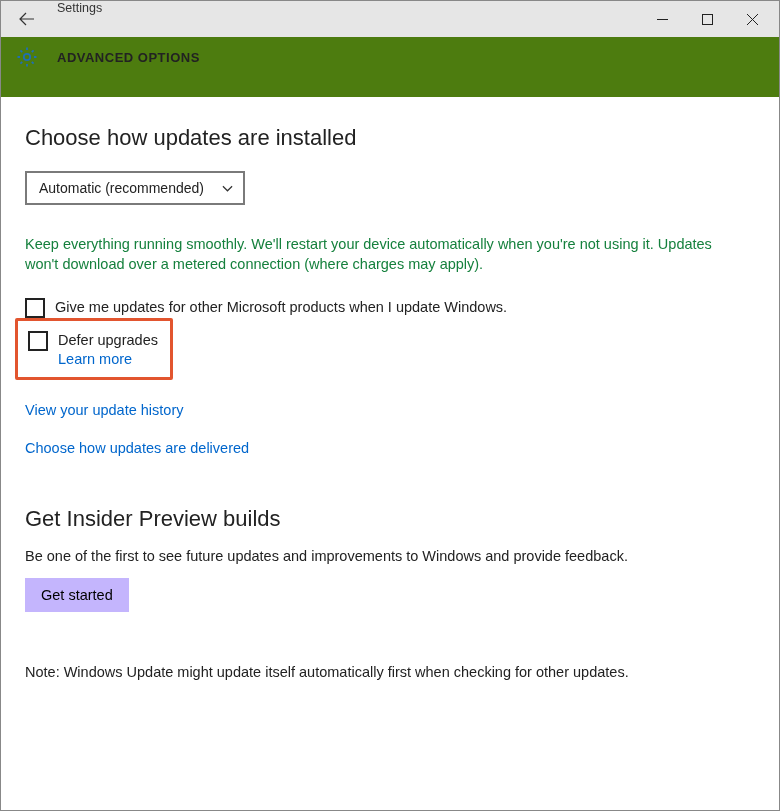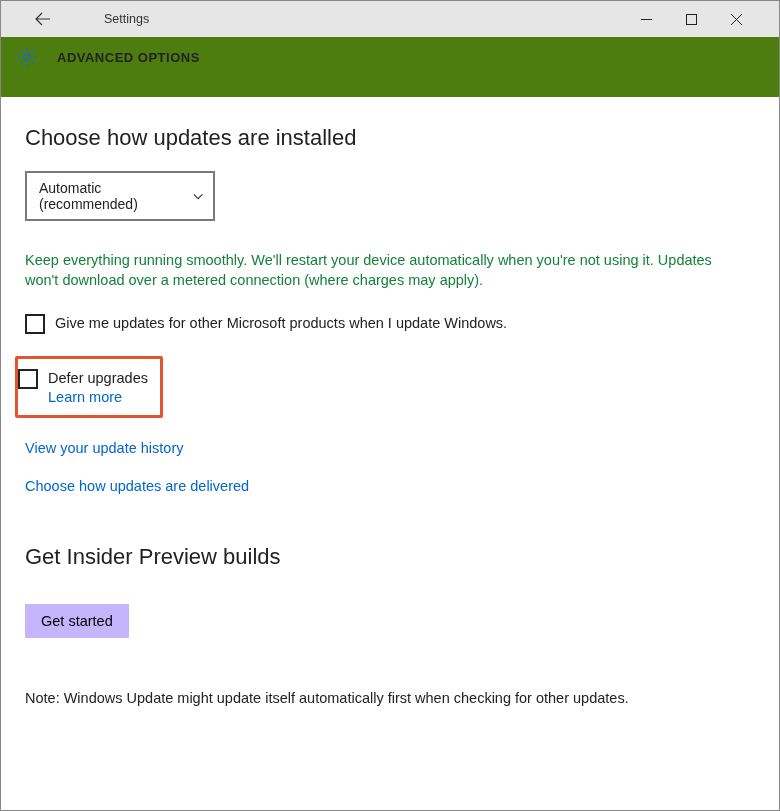--- a/index.html
+++ b/index.html
@@ -9,23 +9,22 @@
       width: 780px;
       height: 811px;
       border: 1px solid #888;
       position: relative;
       overflow: hidden;
     }
     .titlebar {
       height: 36px;
       background: #e6e6e6;
       display: flex;
-      align-items: center;
-      padding: 0 20px;
-      gap: 31px;
+      align-items: flex-start;
+      padding: 0 4px;
     }
     .back-btn {
       width: 44px;
       height: 36px;
       display: flex;
       align-items: center;
       justify-content: center;
       cursor: pointer;
     }
     .back-btn svg { width: 16px; height: 16px; }
@@ -72,24 +71,24 @@
     }
     .section-heading {
       font-size: 22px;
       font-weight: 400;
       color: #222;
       margin-bottom: 20px;
     }
     .dropdown {
       display: inline-flex;
       align-items: center;
-      justify-content: center;
+      justify-content: space-between;
       border: 2px solid #7a7a7a;
       padding: 7px 10px 7px 12px;
-      width: 190px;
+      width: 220px;
       font-size: 14px;
       cursor: pointer;
       background: #fff;
     }
     .dropdown .chev { width: 11px; height: 11px; }
     .para {
       font-size: 14.5px;
       line-height: 1.35;
       color: #15803d;
       margin-top: 30px;
@@ -112,22 +111,21 @@
     .checkbox-label {
       font-size: 14.5px;
       color: #222;
       line-height: 1.3;
     }
     .highlight-box {
       display: inline-flex;
       align-items: flex-start;
       border: 3px solid #e2552f;
       border-radius: 2px;
-      padding: 10px 12px 10px 0;
-      margin-top: 22px;
+      padding: 10px 12px 10px 10px;
       margin-left: -10px;
     }
     .link {
       color: #0066cc;
       font-size: 14.5px;
       cursor: pointer;
       display: block;
     }
     .link-para {
       margin-top: 22px;
@@ -214,19 +212,20 @@
       <div class="checkbox-label">Defer upgrades</div>
       <span class="link" style="margin-top:1px;">Learn more</span>
     </div>
   </div>
 
   <span class="link link-para">View your update history</span>
   <span class="link link-para">Choose how updates are delivered</span>
 
   <div class="section2">
     <h1 class="section-heading">Get Insider Preview builds</h1>
+    <p style="font-size:14.5px; margin-top:-4px;">Be one of the first to see future updates and improvements to Windows and provide feedback.</p>
     <button class="btn">Get started</button>
   </div>
 
   <p class="note">Note: Windows Update might update itself automatically first when checking for other updates.</p>
 
 
 </div>
 
 </body></html>

